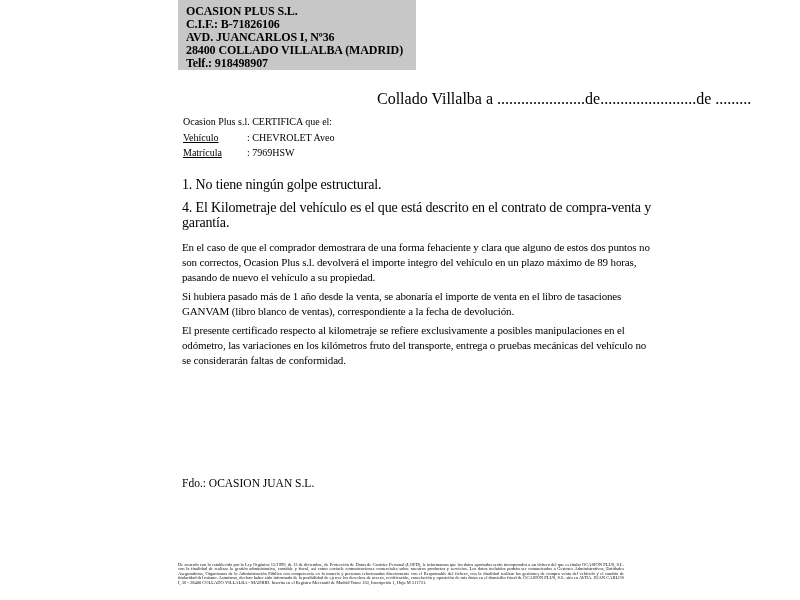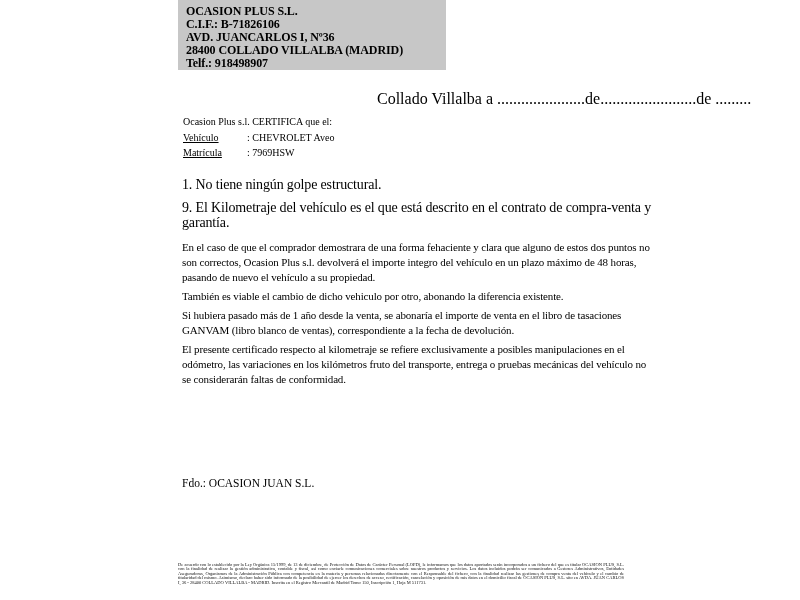--- a/index.html
+++ b/index.html
@@ -11,21 +11,21 @@
   }
   .page {
     position:relative;
     width:800px; height:600px;
     background:#ffffff;
     overflow:hidden;
   }
   .header-box {
     position:absolute;
     left:178px; top:0;
-    width:268px; height:70px;
+    width:238px; height:70px;
     background:#c7c7c7;
     padding:5px 8px 4px 8px;
   }
   .header-box .hline {
     font-weight:bold;
     font-size:12px;
     line-height:13px;
     letter-spacing:-0.1px;
     white-space:nowrap;
   }
@@ -100,26 +100,25 @@
     <div>
       <span class="u-label">Vehículo</span><span>: CHEVROLET Aveo</span>
     </div>
     <div>
       <span class="u-label">Matrícula</span><span>: 7969HSW</span>
     </div>
   </div>
 
   <div class="points-block">
     <div class="point">1. No tiene ningún golpe estructural.</div>
-    <div class="point">9. El Kilometraje del vehículo es el que está descrito en el contrato de compra-venta y garantía.</div>
+    <div class="point">4. El Kilometraje del vehículo es el que está descrito en el contrato de compra-venta y garantía.</div>
   </div>
 
   <div class="paragraphs">
-    <div class="para">En el caso de que el comprador demostrara de una forma fehaciente y clara que alguno de estos dos puntos no son correctos, Ocasion Plus s.l. devolverá el importe integro del vehículo en un plazo máximo de 48 horas, pasando de nuevo el vehículo a su propiedad.</div>
-    <div class="para">También es viable el cambio de dicho vehiculo por otro, abonando la diferencia existente.</div>
+    <div class="para">En el caso de que el comprador demostrara de una forma fehaciente y clara que alguno de estos dos puntos no son correctos, Ocasion Plus s.l. devolverá el importe integro del vehículo en un plazo máximo de 89 horas, pasando de nuevo el vehículo a su propiedad.</div>
     <div class="para">Si hubiera pasado más de 1 año desde la venta, se abonaría el importe de venta en el libro de tasaciones GANVAM (libro blanco de ventas), correspondiente a la fecha de devolución.</div>
     <div class="para">El presente certificado respecto al kilometraje se refiere exclusivamente a posibles manipulaciones en el odómetro, las variaciones en los kilómetros fruto del transporte, entrega o pruebas mecánicas del vehículo no se considerarán faltas de conformidad.</div>
   </div>
 
   <div class="signature">Fdo.: OCASION JUAN S.L.</div>
 
   <div class="legal">De acuerdo con lo establecido por la Ley Orgánica 15/1999, de 13 de diciembre, de Protección de Datos de Carácter Personal (LOPD), le informamos que los datos aportados serán incorporados a un fichero del que es titular OCASION PLUS, S.L. con la finalidad de realizar la gestión administrativa, contable y fiscal, así como enviarle comunicaciones comerciales sobre nuestros productos y servicios. Los datos incluidos podrán ser comunicados a Gestores Administrativos, Entidades Aseguradoras, Organismos de la Administración Pública con competencia en la materia y personas relacionadas directamente con el Responsable del fichero, con la finalidad realizar las gestiones de compra venta del vehículo y el cambio de titularidad del mismo. Asimismo, declaro haber sido informado de la posibilidad de ejercer los derechos de acceso, rectificación, cancelación y oposición de mis datos en el domicilio fiscal de OCASIÓN PLUS, S.L. sito en AVDA. JUAN CARLOS I, 36 - 28400 COLLADO VILLALBA - MADRID. Inscrita en el Registro Mercantil de Madrid Tomo 150, Inscripción 1, Hoja M 511731.</div>
 
 </div>
 

